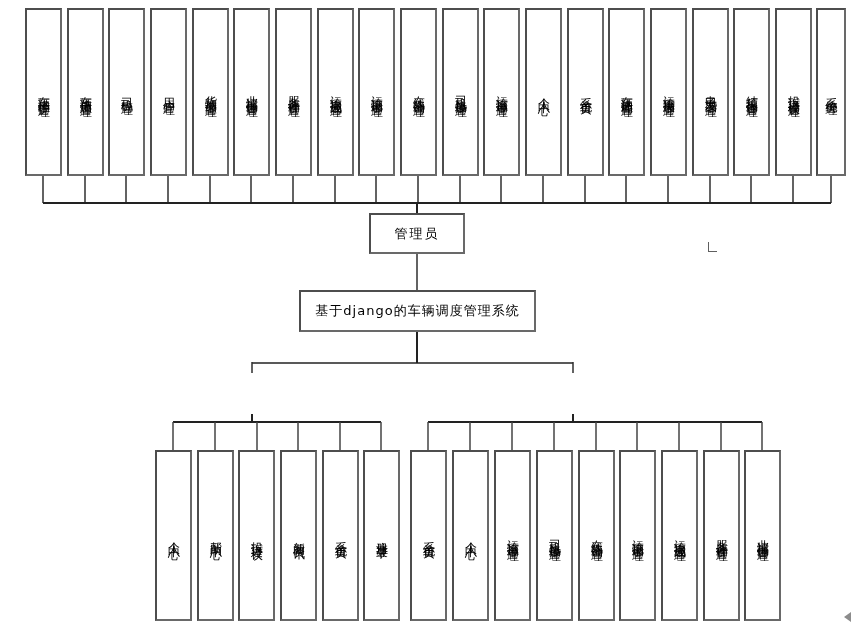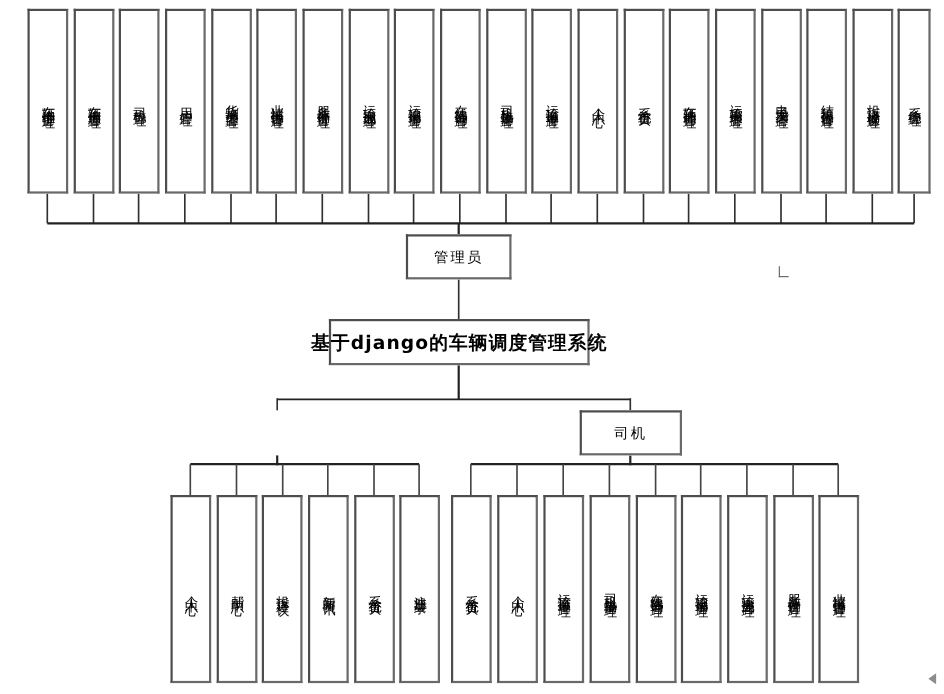--- a/index.html
+++ b/index.html
@@ -30,21 +30,21 @@
   .tall span {
     writing-mode: vertical-rl;
     text-orientation: upright;
     font-size: 12px;
     letter-spacing: 2px;
     line-height: 1.1;
     white-space: nowrap;
   }
   .bottom { top: 450px; width: 37px; height: 171px; }
   .hbox span { font-size: 13px; letter-spacing: 2px; white-space: nowrap; }
-  .hbox.main span { font-size: 17px; letter-spacing: 1px; font-weight: bold; }
+  .hbox.main span { font-size: 13px; letter-spacing: 1px; }
   .corner-mark {
     position: absolute;
     left: 708px; top: 242px;
     width: 8px; height: 9px;
     border-left: 1px solid #5f5f5f;
     border-bottom: 1px solid #5f5f5f;
     z-index: 1;
   }
   .scroll-arrow {
     position: absolute;
@@ -177,23 +177,20 @@
   <div class="node tall" style="left:816px;width:30px">
       <span>系统管理</span>
     </div>
 
   <div class="node hbox" style="left:369px;top:213px;width:96px;height:41px">
       <span>管理员</span>
     </div>
   <div class="node hbox main" style="left:299px;top:290px;width:237px;height:42px">
       <span>基于django的车辆调度管理系统</span>
     </div>
-  <div class="node hbox" style="left:527px;top:373px;width:93px;height:41px">
-      <span>司机</span>
-    </div>
 
   <div class="node tall bottom" style="left:155px">
       <span>个人中心</span>
     </div>
   <div class="node tall bottom" style="left:197px">
       <span>帮助中心</span>
     </div>
   <div class="node tall bottom" style="left:238px">
       <span>投诉建议</span>
     </div>

